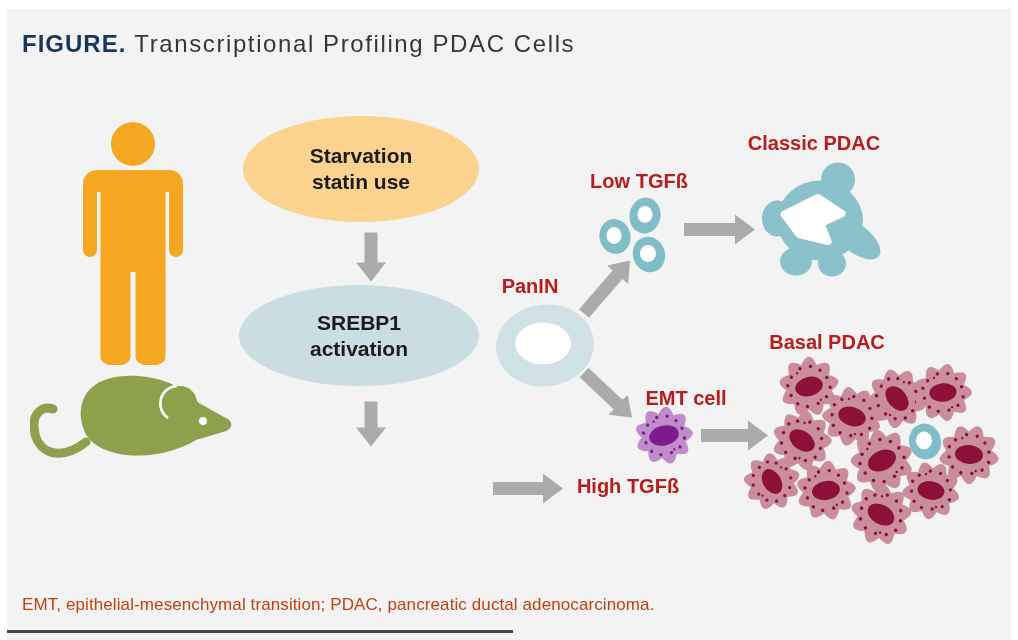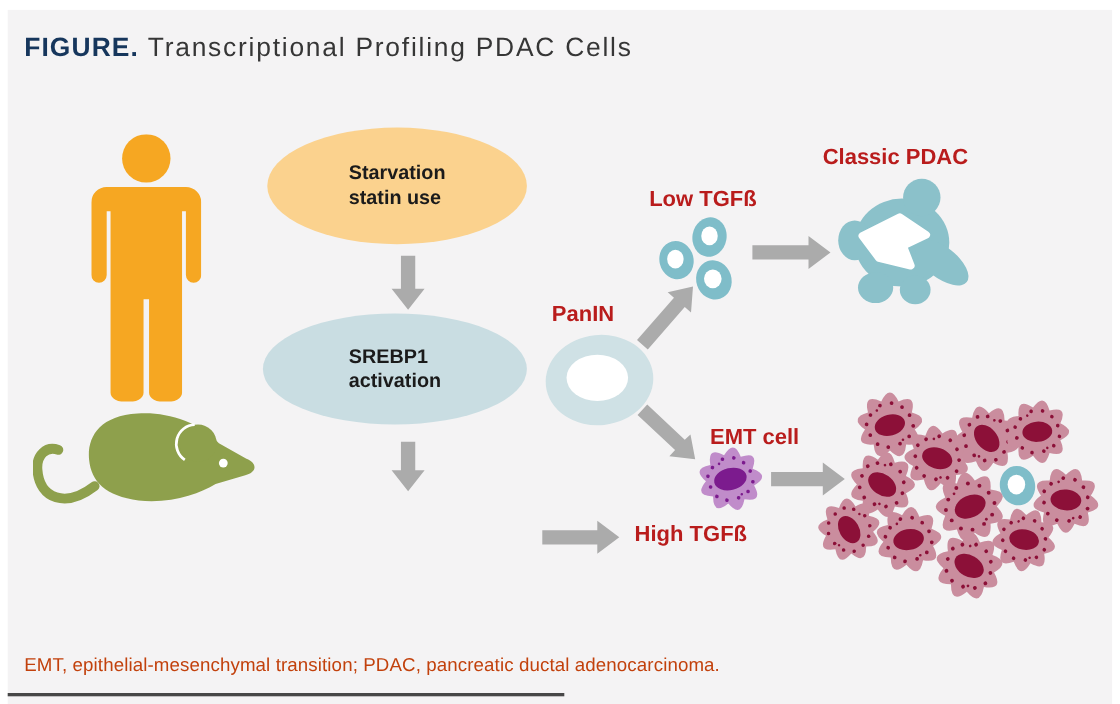--- a/index.html
+++ b/index.html
@@ -3,21 +3,21 @@
 <meta charset="utf-8">
 <style>
   html,body{margin:0;padding:0;background:#ffffff;width:1018px;height:640px;overflow:hidden;
     font-family:"Liberation Sans", sans-serif;}
   .panel{position:absolute;left:7px;top:9px;right:7px;bottom:0;background:#f4f3f4;}
   .header{position:absolute;left:15px;top:21px;white-space:nowrap;}
   .figure-label{font-weight:bold;font-size:24px;letter-spacing:1px;color:var(--figure_label);}
   .figure-title{font-weight:500;font-size:24px;letter-spacing:1.6px;color:#363636;margin-left:8px;}
   .diagram{position:absolute;left:0;top:0;width:1011px;height:640px;}
   .node{position:absolute;border-radius:50%;display:flex;align-items:center;justify-content:center;
-    text-align:left;font-weight:bold;font-size:18px;line-height:1.22;color:#1b1b1b;white-space:pre-line;}
+    text-align:center;font-weight:bold;font-size:21px;line-height:1.22;color:#1b1b1b;white-space:pre-line;}
   .node-starvation{left:236px;top:107px;width:236px;height:106px;background:var(--starvation_fill);}
   .node-srebp1{left:232px;top:276px;width:240px;height:101px;background:var(--srebp1_fill);}
   .node-tgfb{left:236px;top:431px;width:242px;height:103px;background:var(--tgfb_fill);}
   .dlabel{position:absolute;font-weight:bold;font-size:20px;color:#b91c1c;white-space:nowrap;transform:translateX(-50%);}
   .lbl-panin{left:523px;top:266px;}
   .lbl-low{left:632px;top:161px;}
   .lbl-classic{left:807px;top:123px;}
   .lbl-emt{left:679px;top:366px;margin-top:12px;}
   .lbl-high{left:621px;top:466px;}
   .lbl-basal{left:820px;top:322px;}
@@ -147,17 +147,18 @@
         <ellipse class="fill-teal" cx="918" cy="428" rx="16" ry="18" transform="rotate(-12 918 428)"></ellipse>
         <ellipse class="fill-white" cx="917" cy="427" rx="8" ry="9"></ellipse>
       </g>
     </svg>
 
     <div class="dlabel lbl-panin">PanIN</div>
     <div class="dlabel lbl-low">Low TGFß</div>
     <div class="dlabel lbl-classic">Classic PDAC</div>
     <div class="dlabel lbl-emt">EMT cell</div>
     <div class="dlabel lbl-high">High TGFß</div>
+    <div class="dlabel lbl-basal">Basal PDAC</div>
   </div>
 
   <div class="footer-note">EMT, epithelial-mesenchymal transition; PDAC, pancreatic ductal adenocarcinoma.</div>
   <div class="bottom-rule"></div>
 </div>
 
 </body></html>

